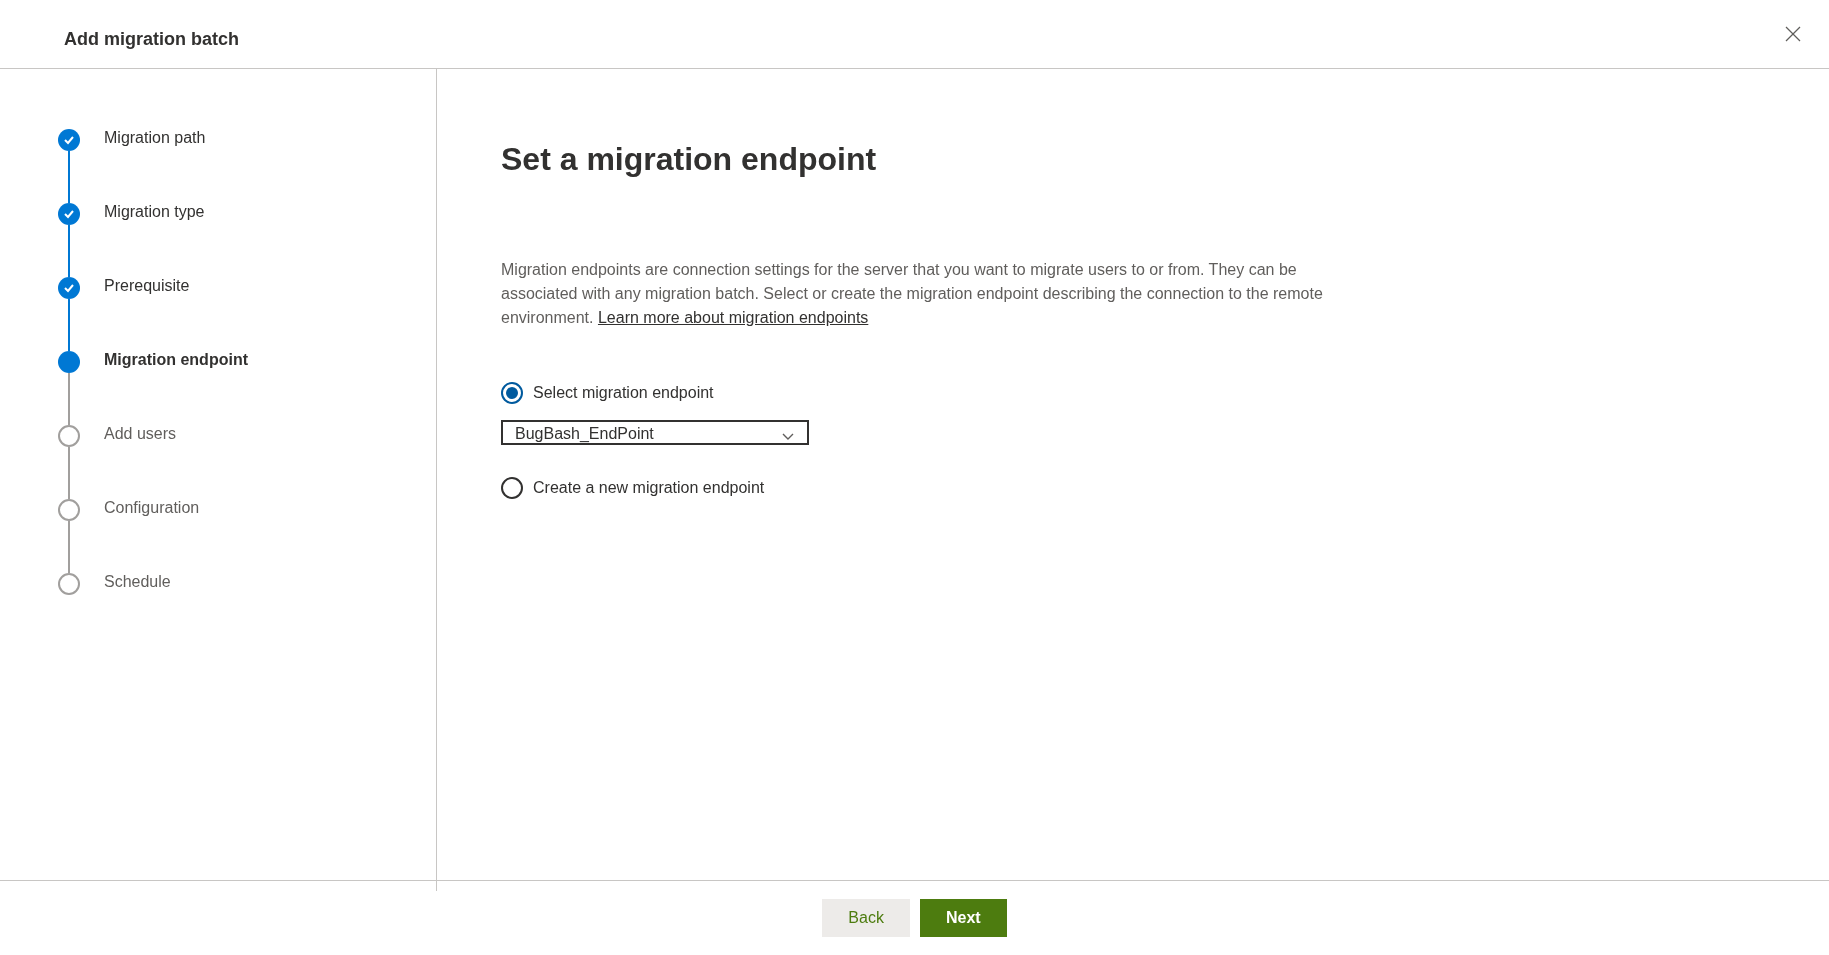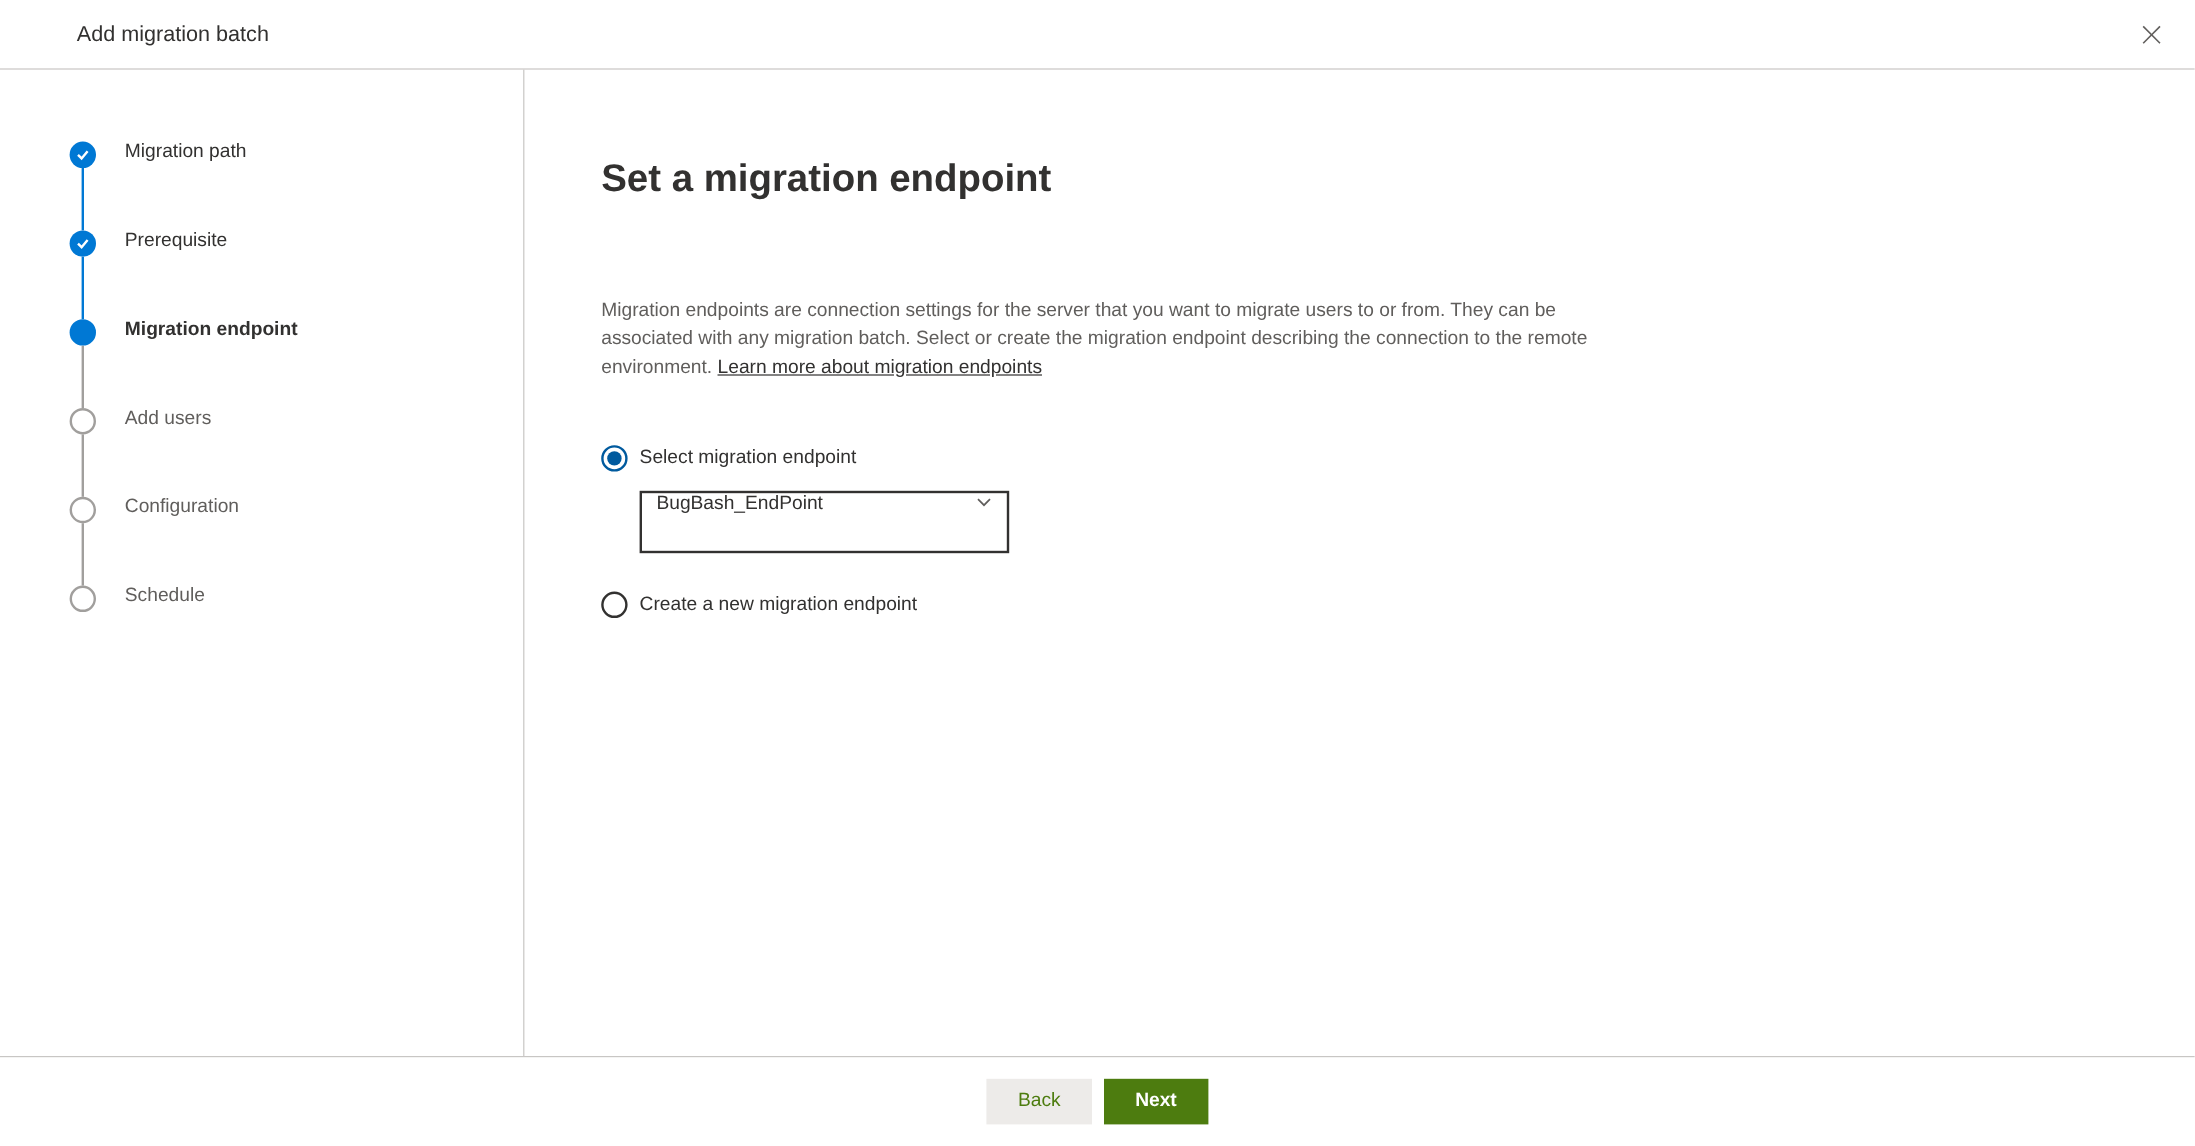--- a/index.html
+++ b/index.html
@@ -17,22 +17,23 @@
     }
     .header {
       display: flex;
       align-items: center;
       justify-content: space-between;
       padding: 18px 28px 18px 64px;
       border-bottom: 1px solid #c8c6c4;
     }
     .header-title {
       font-size: 18px;
-      font-weight: 400;
-      color: #323130;
+      font-weight: 700;
+      color: #323130;
+      margin-top: 11px;
     }
     .close-icon {
       width: 16px;
       height: 16px;
       cursor: pointer;
       color: #605e5c;
     }
     .body-container {
       display: flex;
       height: calc(100% - 58px - 75px);
@@ -149,26 +150,25 @@
       width: 12px;
       height: 12px;
       border-radius: 50%;
       background: #005a9e;
     }
     .radio-label {
       font-size: 16px;
       color: #323130;
     }
     .dropdown {
-      margin-left: 32px;
       width: 308px;
-      height: 52px;
+      height: 25px;
       border: 2px solid #323130;
       display: flex;
-      align-items: flex-start;
+      align-items: flex-end;
       justify-content: space-between;
       padding: 0 12px;
       cursor: pointer;
       margin-bottom: 20px;
     }
     .dropdown-text {
       font-size: 16px;
       color: #323130;
     }
     .dropdown-chevron {
@@ -224,20 +224,29 @@
       <li class="step-item">
         <div class="step-indicator completed">
           <svg width="12" height="12" viewBox="0 0 12 12" fill="none" stroke="#ffffff" stroke-width="2">
             <polyline points="2,6 5,9 10,3"></polyline>
           </svg>
         </div>
         <span class="step-label">Migration path</span>
         <div class="step-connector completed"></div>
       </li>
 
+      <li class="step-item">
+        <div class="step-indicator completed">
+          <svg width="12" height="12" viewBox="0 0 12 12" fill="none" stroke="#ffffff" stroke-width="2">
+            <polyline points="2,6 5,9 10,3"></polyline>
+          </svg>
+        </div>
+        <span class="step-label">Migration type</span>
+        <div class="step-connector completed"></div>
+      </li>
 
       <li class="step-item">
         <div class="step-indicator completed">
           <svg width="12" height="12" viewBox="0 0 12 12" fill="none" stroke="#ffffff" stroke-width="2">
             <polyline points="2,6 5,9 10,3"></polyline>
           </svg>
         </div>
         <span class="step-label">Prerequisite</span>
         <div class="step-connector completed"></div>
       </li>

